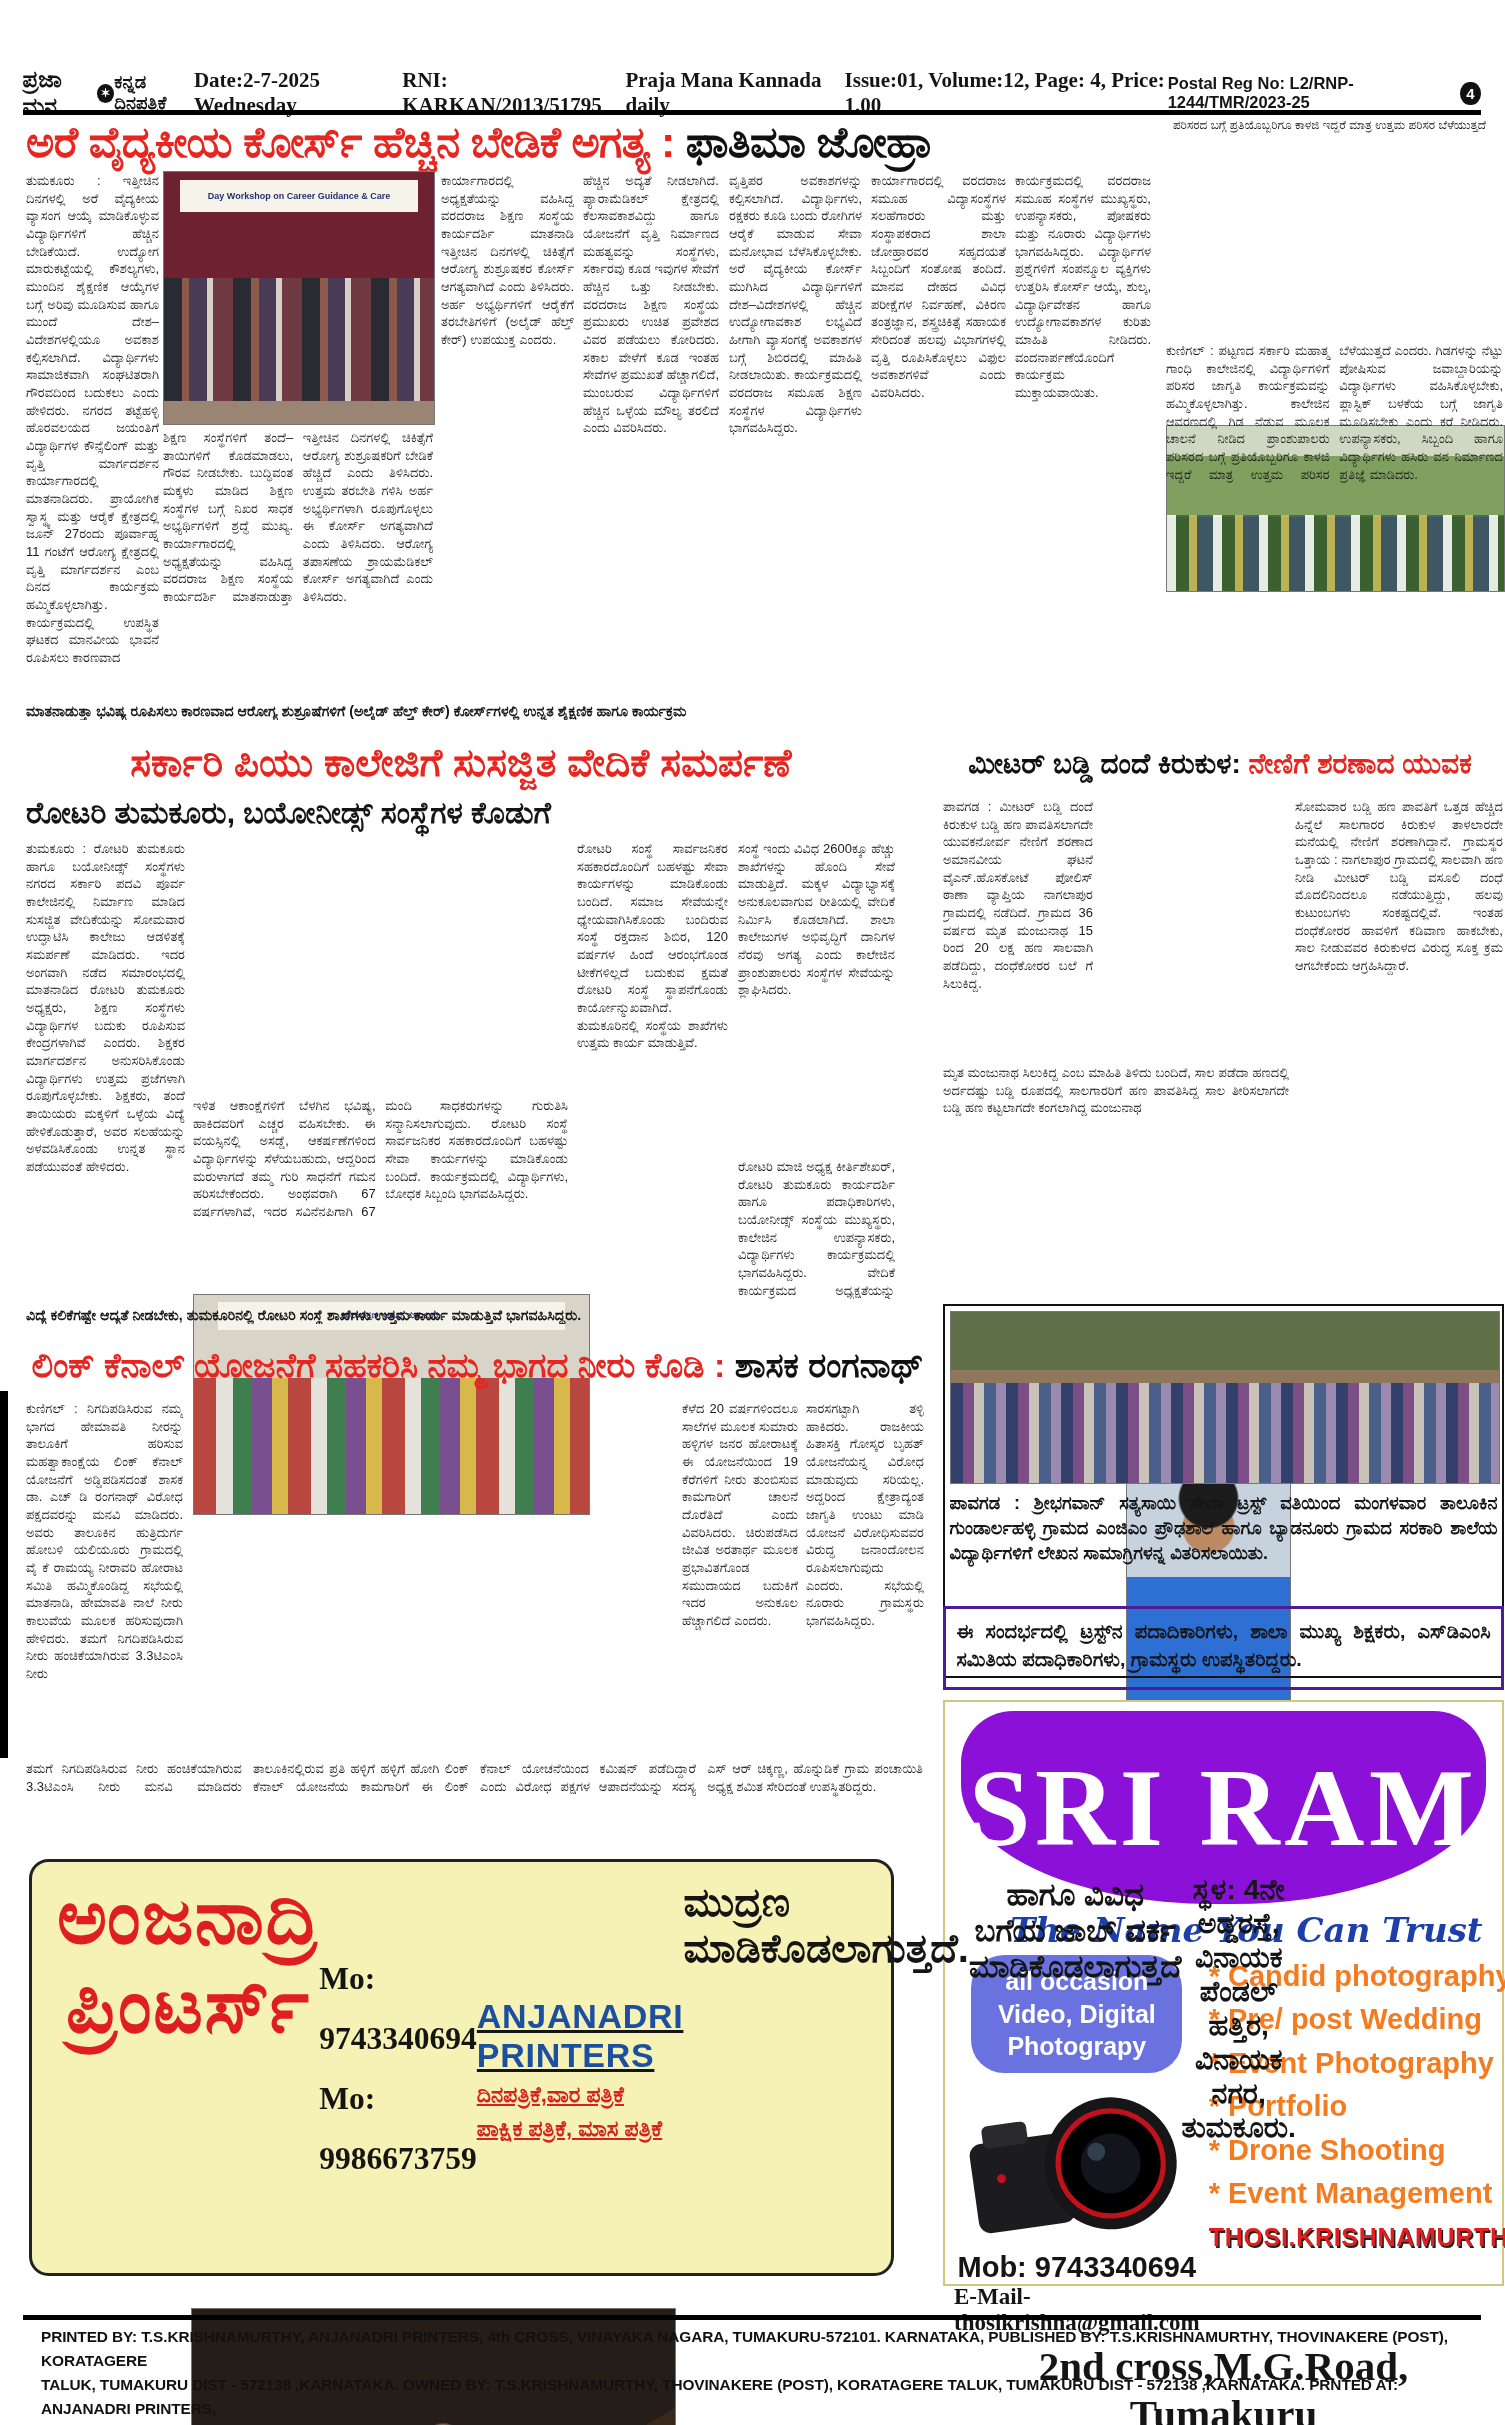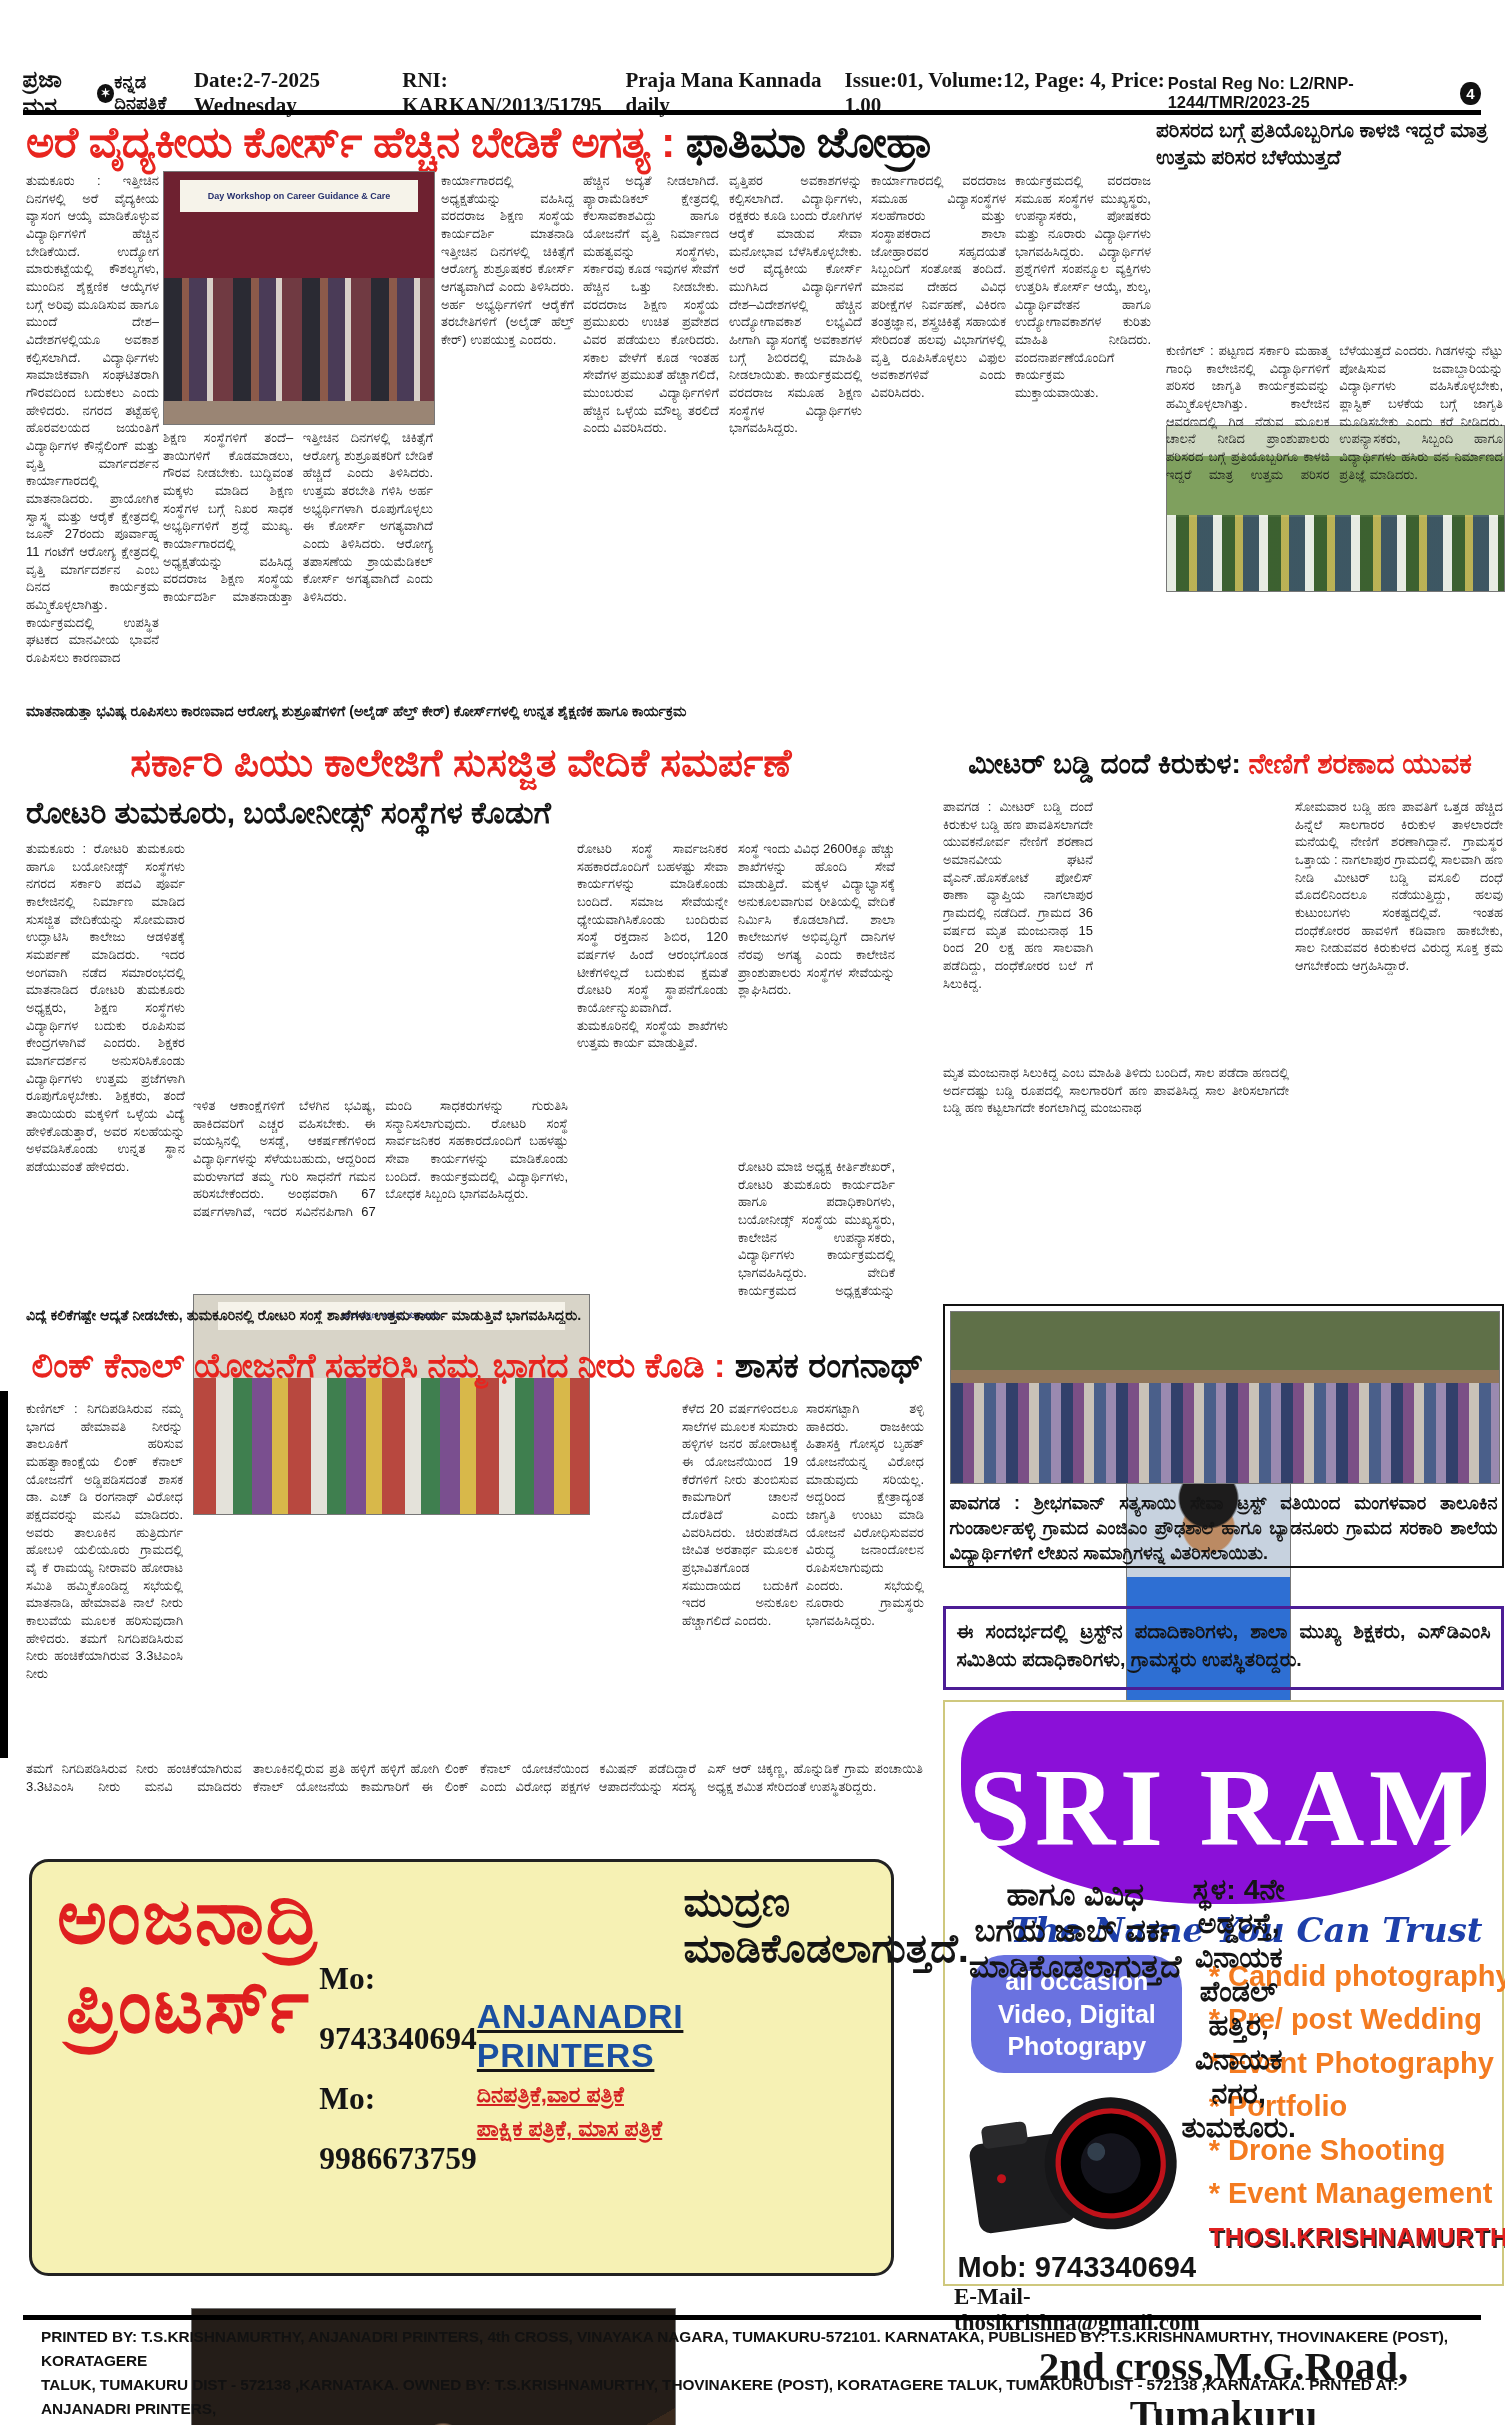--- a/index.html
+++ b/index.html
@@ -17,21 +17,21 @@
   .pgbadge{width:22.5px;height:22.5px;border-radius:50%;background:#111;color:#fff;font-size:15px;
            display:inline-flex;align-items:center;justify-content:center;font-weight:bold;}
   .rule{background:#000;}
   
   .h-red{color:#e8251f;}
   .h-blk{color:#111;}
   .hl1{font-size:43px;font-weight:bold;white-space:nowrap;letter-spacing:-0.7px;}
   .hl2{font-size:39px;font-weight:bold;text-align:center;white-space:nowrap;}
   .hl3{font-size:28px;font-weight:bold;text-align:center;white-space:nowrap;}
   .hl4{font-size:34px;font-weight:bold;text-align:center;white-space:nowrap;}
-  .subhead1{font-size:20px;font-weight:bold;text-align:left;line-height:1.35;}
+  .subhead1{font-size:12px;font-weight:normal;text-align:center;line-height:1.35;}
   .subhead2{font-size:30px;font-weight:bold;}
   
   .col{font-size:13px;line-height:1.36;text-align:justify;color:#1a1a1a;overflow:hidden;}
   .col2{columns:2;column-gap:9.7px;}
   .col4{columns:4;column-gap:11.2px;}
   .spanline{font-size:14.2px;font-weight:bold;white-space:nowrap;overflow:hidden;}
   
   .photo{overflow:hidden;position:relative;border:0.7px solid #777;}
   .ph-banner{position:absolute;left:6%;right:6%;top:3%;height:13%;background:#f6f3ea;
              display:flex;align-items:center;justify-content:center;color:#27306e;
@@ -158,21 +158,21 @@
   <div class="abs spanline" style="left:26px;top:1307px;width:903px;">ವಿದ್ಯೆ ಕಲಿಕೆಗಷ್ಟೇ ಆದ್ಯತೆ ನೀಡಬೇಕು,    ತುಮಕೂರಿನಲ್ಲಿ ರೋಟರಿ ಸಂಸ್ಥೆ    ಶಾಖೆಗಳು ಉತ್ತಮ ಕಾರ್ಯ ಮಾಡುತ್ತಿವೆ    ಭಾಗವಹಿಸಿದ್ದರು.</div>
 
   <div class="abs hl3" style="left:935px;top:748px;width:570px;">
     <span class="h-blk">ಮೀಟರ್ ಬಡ್ಡಿ ದಂದೆ ಕಿರುಕುಳ: </span><span class="h-red">ನೇಣಿಗೆ ಶರಣಾದ ಯುವಕ</span>
   </div>
   <div class="abs col" style="left:943px;top:798px;width:150px;height:262px;">ಪಾವಗಡ : ಮೀಟರ್ ಬಡ್ಡಿ ದಂದೆ ಕಿರುಕುಳ ಬಡ್ಡಿ ಹಣ ಪಾವತಿಸಲಾಗದೇ ಯುವಕನೋರ್ವ ನೇಣಿಗೆ ಶರಣಾದ ಅಮಾನವೀಯ ಘಟನೆ ವೈಎನ್.ಹೊಸಕೋಟೆ ಪೋಲಿಸ್ ಠಾಣಾ ವ್ಯಾಪ್ತಿಯ ನಾಗಲಾಪುರ ಗ್ರಾಮದಲ್ಲಿ ನಡೆದಿದೆ. ಗ್ರಾಮದ 36 ವರ್ಷದ ಮೃತ ಮಂಜುನಾಥ 15 ರಿಂದ 20 ಲಕ್ಷ ಹಣ ಸಾಲವಾಗಿ ಪಡೆದಿದ್ದು, ದಂಧೆಕೋರರ ಬಲೆ ಗೆ ಸಿಲುಕಿದ್ದ.</div>
   <div class="abs photo photo-port" style="left:1126px;top:798px;width:163px;height:261px;"></div>
   <div class="abs col" style="left:1295px;top:798px;width:208px;height:491px;">ಸೋಮವಾರ ಬಡ್ಡಿ ಹಣ ಪಾವತಿಗೆ ಒತ್ತಡ ಹೆಚ್ಚಿದ ಹಿನ್ನೆಲೆ ಸಾಲಗಾರರ ಕಿರುಕುಳ ತಾಳಲಾರದೇ ಮನೆಯಲ್ಲಿ ನೇಣಿಗೆ ಶರಣಾಗಿದ್ದಾನೆ. ಗ್ರಾಮಸ್ಥರ ಒತ್ತಾಯ : ನಾಗಲಾಪುರ ಗ್ರಾಮದಲ್ಲಿ ಸಾಲವಾಗಿ ಹಣ ನೀಡಿ ಮೀಟರ್ ಬಡ್ಡಿ ವಸೂಲಿ ದಂಧೆ ಮೊದಲಿನಿಂದಲೂ ನಡೆಯುತ್ತಿದ್ದು, ಹಲವು ಕುಟುಂಬಗಳು ಸಂಕಷ್ಟದಲ್ಲಿವೆ. ಇಂತಹ ದಂಧೆಕೋರರ ಹಾವಳಿಗೆ ಕಡಿವಾಣ ಹಾಕಬೇಕು, ಸಾಲ ನೀಡುವವರ ಕಿರುಕುಳದ ವಿರುದ್ಧ ಸೂಕ್ತ ಕ್ರಮ ಆಗಬೇಕೆಂದು ಆಗ್ರಹಿಸಿದ್ದಾರೆ.</div>
   <div class="abs col" style="left:943px;top:1064px;width:346px;height:225px;">ಮೃತ ಮಂಜುನಾಥ ಸಿಲುಕಿದ್ದ ಎಂಬ ಮಾಹಿತಿ ತಿಳಿದು ಬಂದಿದೆ, ಸಾಲ ಪಡೆದಾ ಹಣದಲ್ಲಿ ಅರ್ದದಷ್ಟು ಬಡ್ಡಿ ರೂಪದಲ್ಲಿ ಸಾಲಗಾರರಿಗೆ ಹಣ ಪಾವತಿಸಿದ್ದ ಸಾಲ ತೀರಿಸಲಾಗದೇ ಬಡ್ಡಿ ಹಣ ಕಟ್ಟಲಾಗದೇ ಕಂಗಲಾಗಿದ್ದ ಮಂಜುನಾಥ</div>
 
-  <div class="abs" style="left:943px;top:1304px;width:561px;height:264px;border:2.2px solid #111;box-sizing:border-box;padding:4.5px;">
+  <div class="abs" style="left:943px;top:1304px;width:561px;height:374px;border:2.2px solid #111;box-sizing:border-box;padding:4.5px;">
     <div class="photo photo-crowd" style="width:100%;height:171px;">
       <div class="ph-people"></div>
     </div>
     <div class="cap" style="margin-top:7.5px;">ಪಾವಗಡ : ಶ್ರೀಭಗವಾನ್ ಸತ್ಯಸಾಯಿ ಸೇವಾ ಟ್ರಸ್ಟ್ ವತಿಯಿಂದ ಮಂಗಳವಾರ ತಾಲೂಕಿನ ಗುಂಡಾರ್ಲಹಳ್ಳಿ ಗ್ರಾಮದ ಎಂಜಿಎಂ ಪ್ರೌಢಶಾಲೆ ಹಾಗೂ ಬ್ಯಾಡನೂರು ಗ್ರಾಮದ ಸರಕಾರಿ ಶಾಲೆಯ ವಿದ್ಯಾರ್ಥಿಗಳಿಗೆ ಲೇಖನ ಸಾಮಾಗ್ರಿಗಳನ್ನ ವಿತರಿಸಲಾಯಿತು.</div>
   </div>
 
   <div class="abs infobox" style="left:943px;top:1606px;width:561px;height:84px;box-sizing:border-box;padding:7.5px 10.5px;">ಈ ಸಂದರ್ಭದಲ್ಲಿ ಟ್ರಸ್ಟ್‌ನ ಪದಾದಿಕಾರಿಗಳು, ಶಾಲಾ ಮುಖ್ಯ ಶಿಕ್ಷಕರು, ಎಸ್‌ಡಿಎಂಸಿ ಸಮಿತಿಯ ಪದಾಧಿಕಾರಿಗಳು, ಗ್ರಾಮಸ್ಥರು ಉಪಸ್ಥಿತರಿದ್ದರು.</div>
 
   <div class="abs rule" style="left:0px;top:1391px;width:7.5px;height:367px;"></div>
   <div class="abs hl4" style="left:26px;top:1346px;width:903px;">

